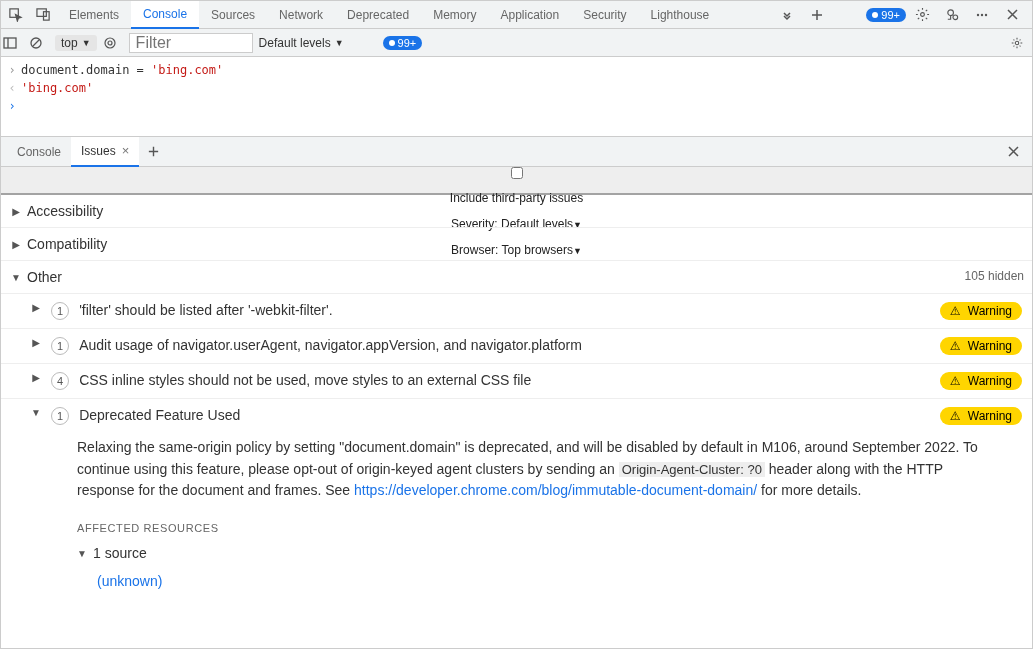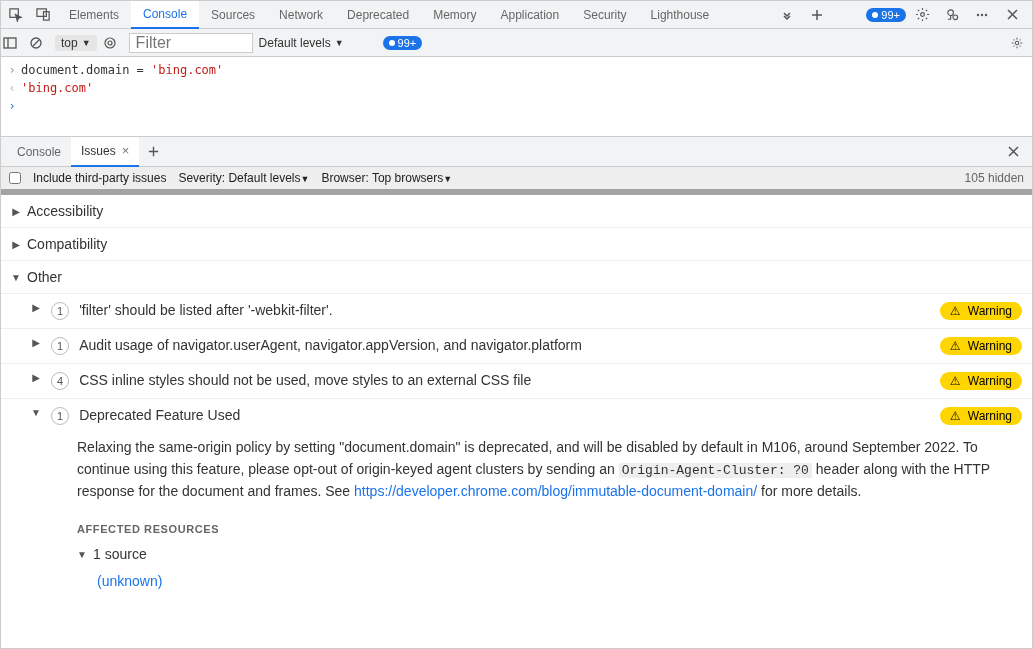--- a/index.html
+++ b/index.html
@@ -132,25 +132,26 @@
     cursor: pointer;
     padding: 0 6px;
     font-size: 16px;
     color: #555;
   }
   .issues-filterbar {
     display: flex;
     align-items: center;
     height: 28px;
     background: #eee;
-    border-bottom: 6px solid #a3a3a3;
+    border-bottom: 2px solid #a3a3a3;
     padding: 0 8px;
     gap: 12px;
     font-size: 12px;
     color: #222;
+    flex-direction: column;
   }
   .issues-filterbar .cb { width: 12px; height: 12px; }
   .issues-filterbar .hidden-count {
     margin-left: auto;
     color: #666;
   }
   .issues-body { overflow: auto; flex: 1; }
   .cat {
     padding: 8px 10px;
     border-bottom: 1px solid #eee;
@@ -194,31 +195,30 @@
     flex-shrink: 0;
   }
   .issue-detail {
     padding: 4px 30px 12px 76px;
     font-size: 14px;
     color: #333;
     line-height: 1.55;
   }
   .issue-detail code {
     background: #eee;
-    font-family: Liberation Mono, monospace;
+    font-family: Liberation Sans, sans-serif;
     padding: 0 3px;
     font-size: 13px;
   }
   .issue-detail a { color: #1a73e8; text-decoration: none; }
   .aff-head {
     font-size: 11px;
     letter-spacing: 0.6px;
     color: #666;
     margin: 18px 0 6px 0;
-    font-weight: bold;
   }
   .src-line { display: flex; align-items:center; gap:6px; font-size: 14px; }
   .src-link { color: #1a73e8; margin: 6px 0 0 20px; font-size: 14px; cursor: pointer;}
   .spacer { flex: 1; }
   svg { display: block; }
 </style>
 </head>
 <body>
 
 <div class="top-tabs">

